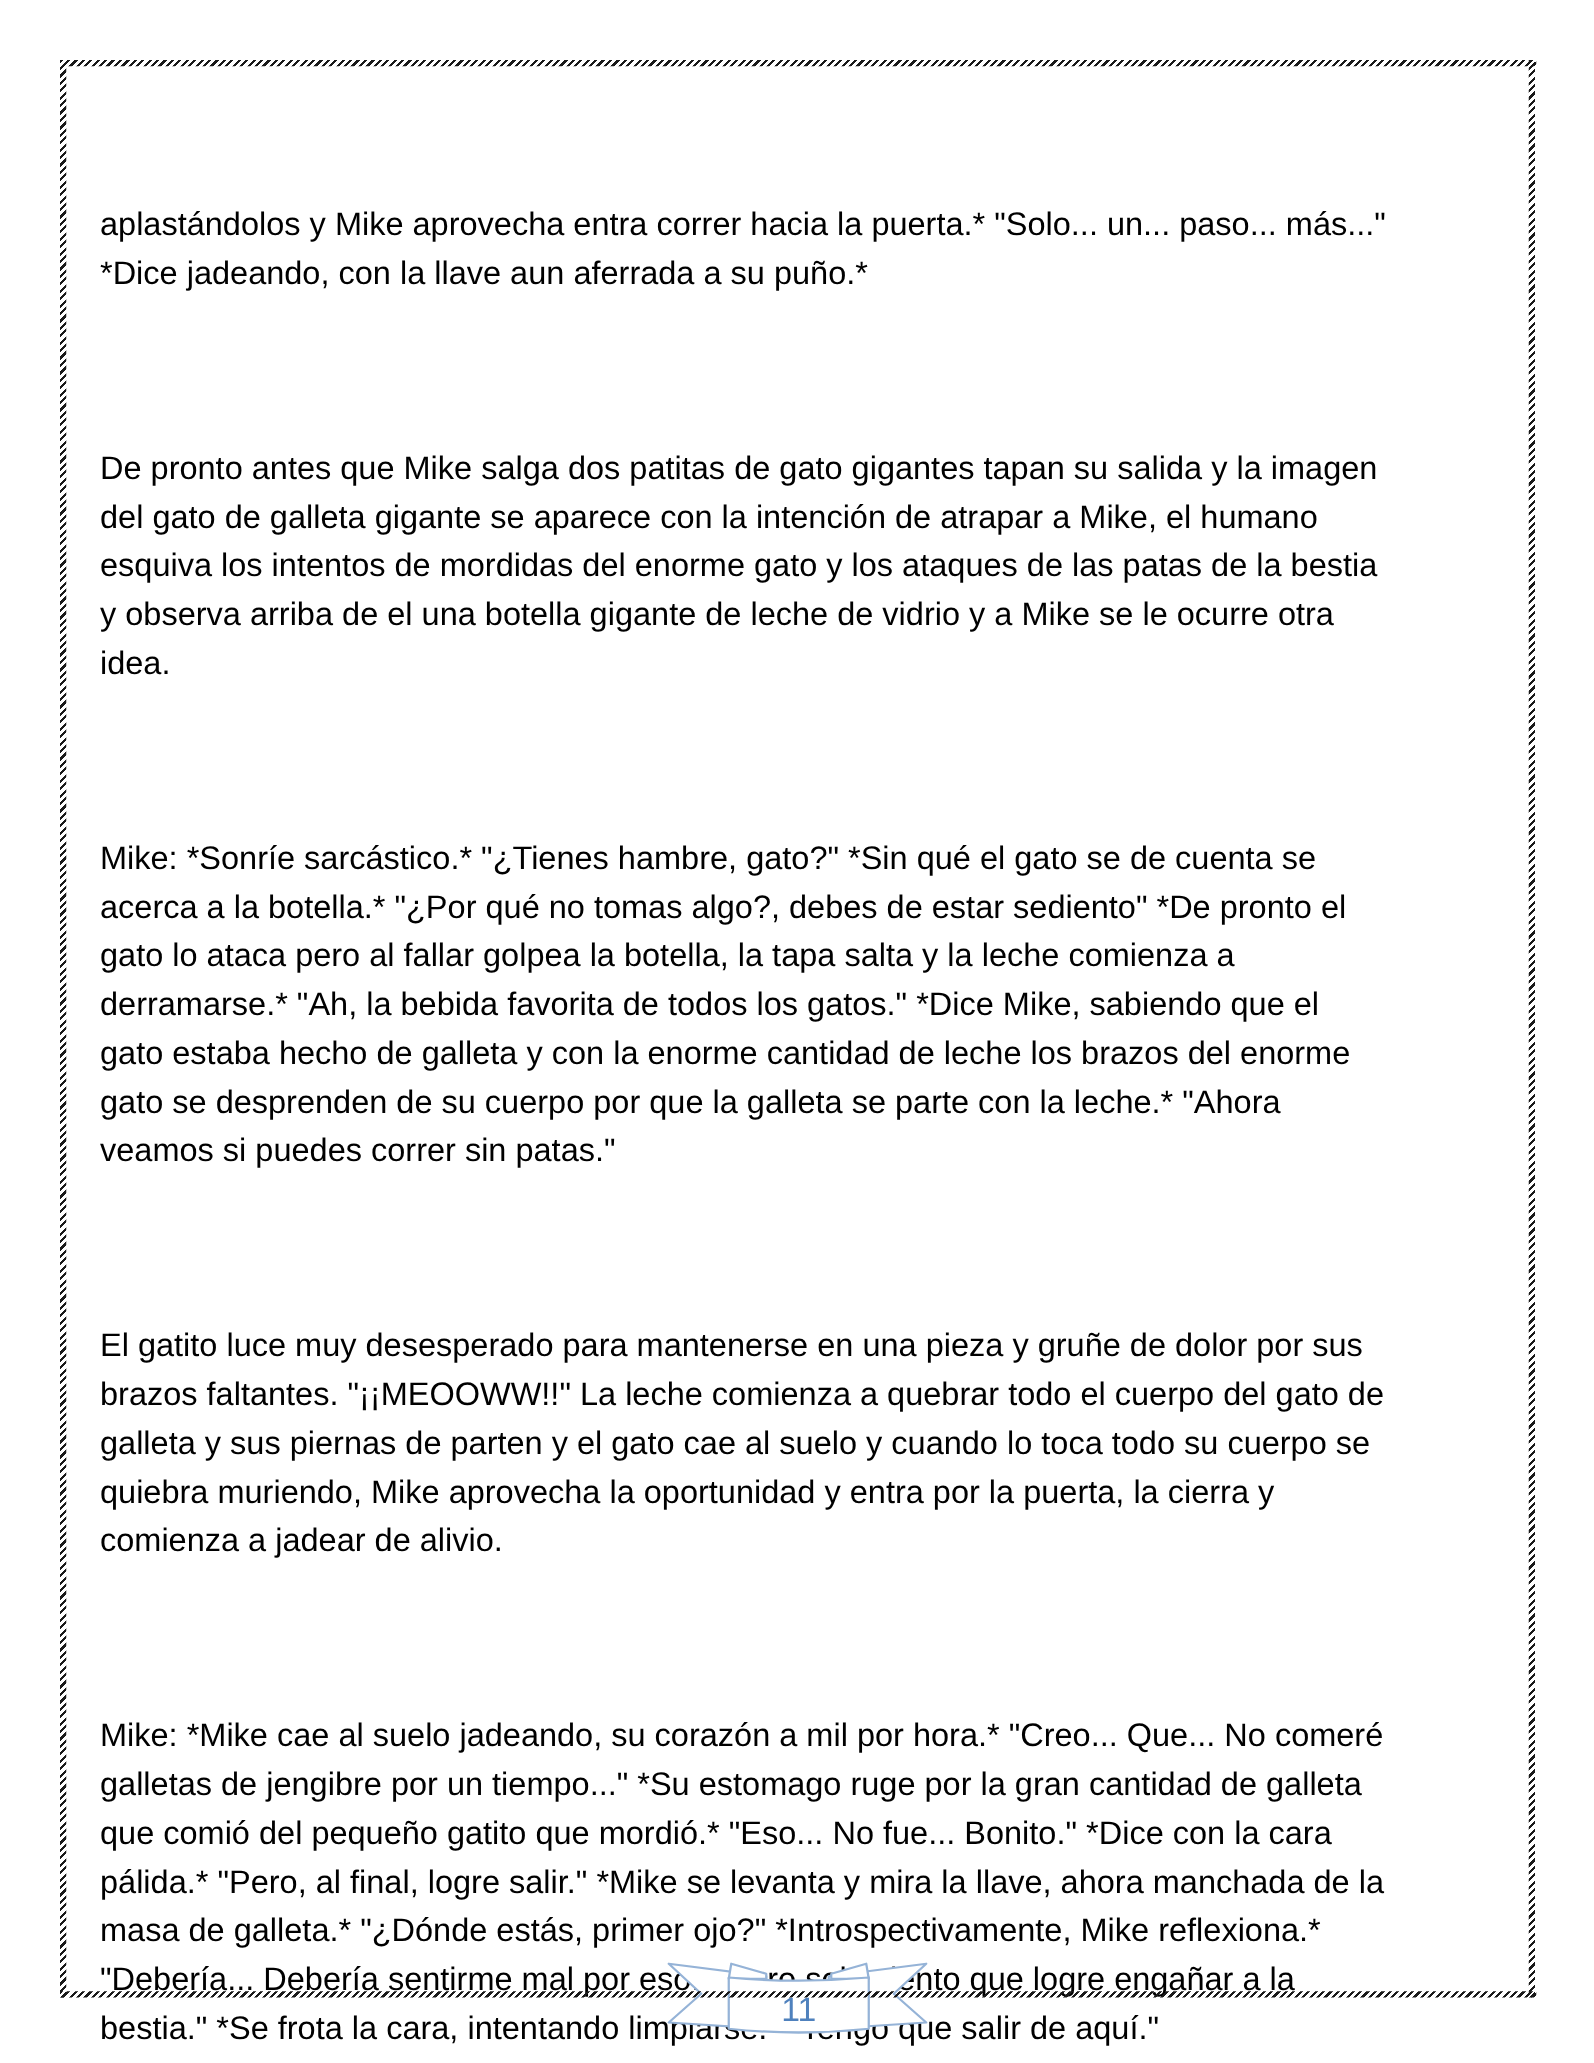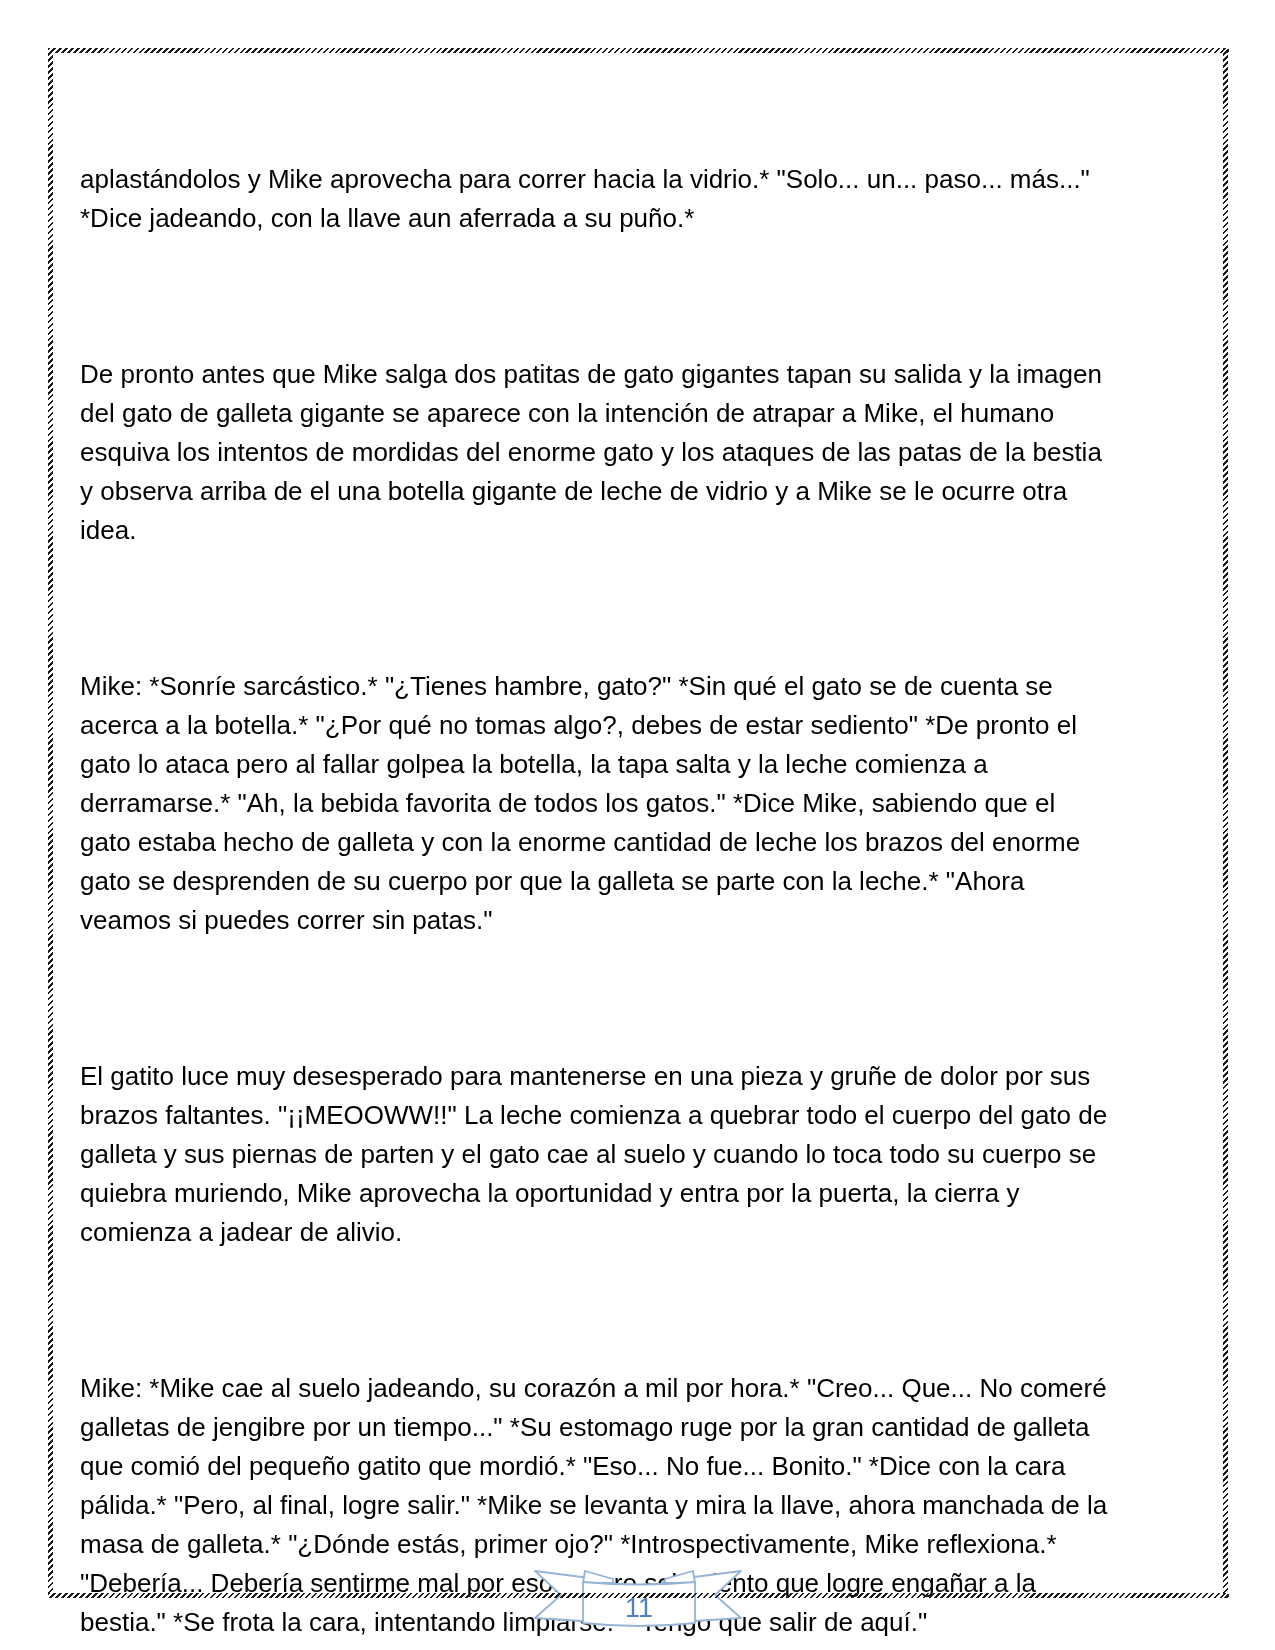--- a/index.html
+++ b/index.html
@@ -56,21 +56,21 @@
 <body>
 
 <div class="page">
 
   <div class="pb pb-h pb-top"></div>
   <div class="pb pb-h pb-bottom"></div>
   <div class="pb pb-v pb-left"></div>
   <div class="pb pb-v pb-right"></div>
 
   <main class="content">
-    <p>aplastándolos y Mike aprovecha para correr hacia la vidrio.* "Solo... un... paso... más..."
+    <p>aplastándolos y Mike aprovecha entra correr hacia la puerta.* "Solo... un... paso... más..."
 *Dice jadeando, con la llave aun aferrada a su puño.*</p>
     <p>De pronto antes que Mike salga dos patitas de gato gigantes tapan su salida y la imagen
 del gato de galleta gigante se aparece con la intención de atrapar a Mike, el humano
 esquiva los intentos de mordidas del enorme gato y los ataques de las patas de la bestia
 y observa arriba de el una botella gigante de leche de vidrio y a Mike se le ocurre otra
 idea.</p>
     <p>Mike: *Sonríe sarcástico.* "¿Tienes hambre, gato?" *Sin qué el gato se de cuenta se
 acerca a la botella.* "¿Por qué no tomas algo?, debes de estar sediento" *De pronto el
 gato lo ataca pero al fallar golpea la botella, la tapa salta y la leche comienza a
 derramarse.* "Ah, la bebida favorita de todos los gatos." *Dice Mike, sabiendo que el

